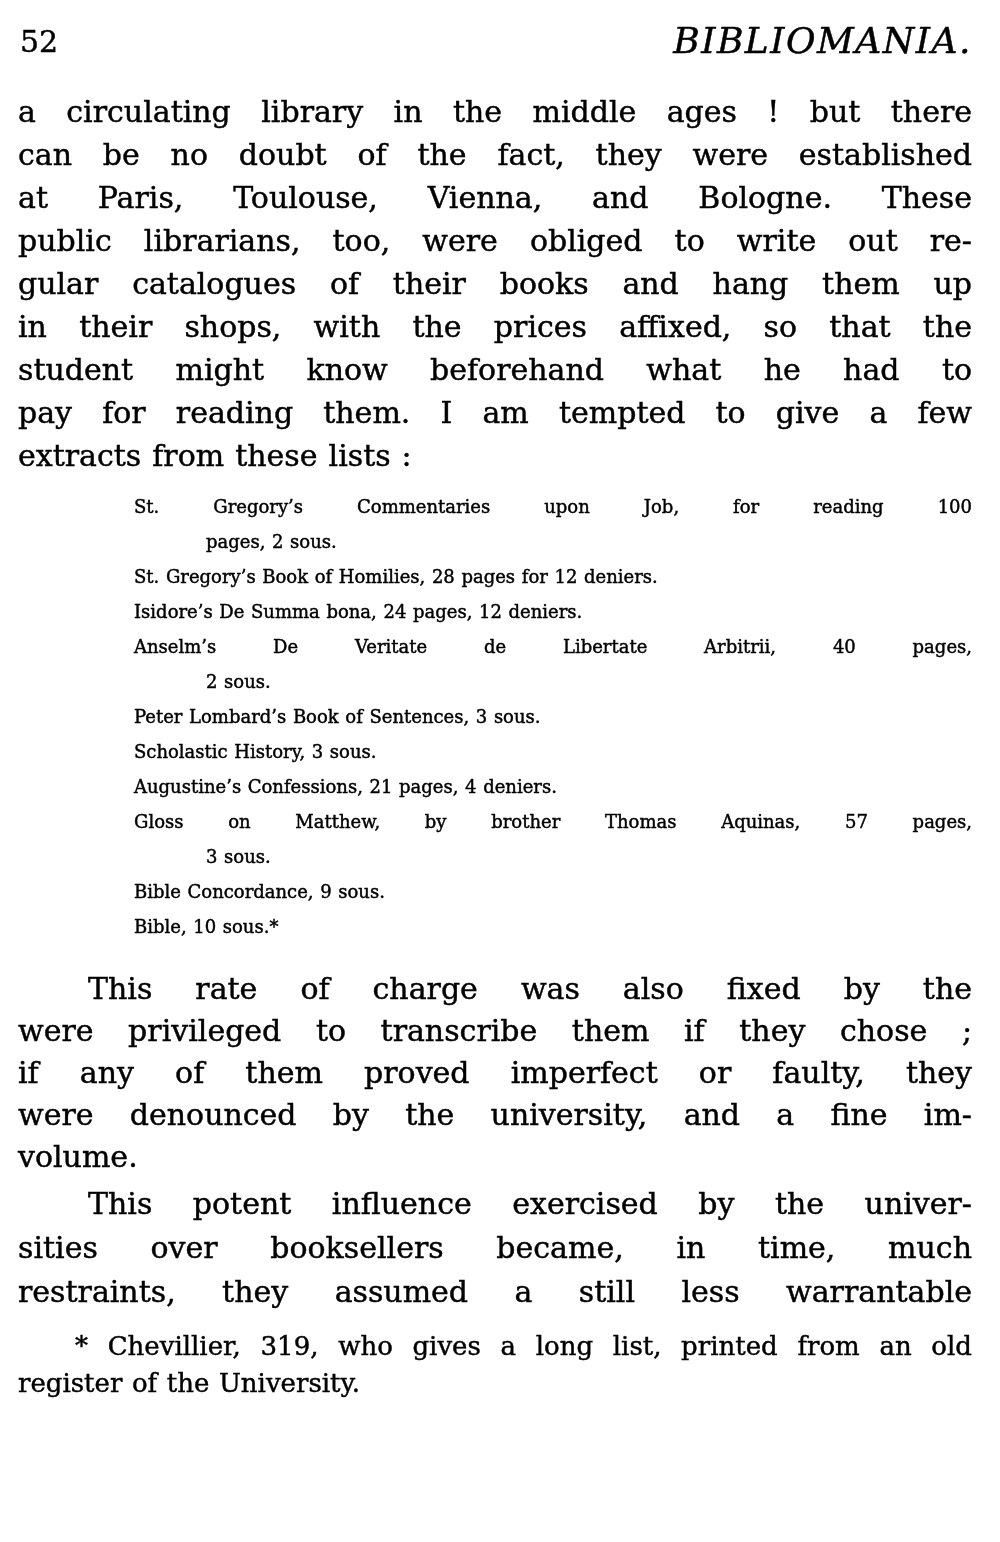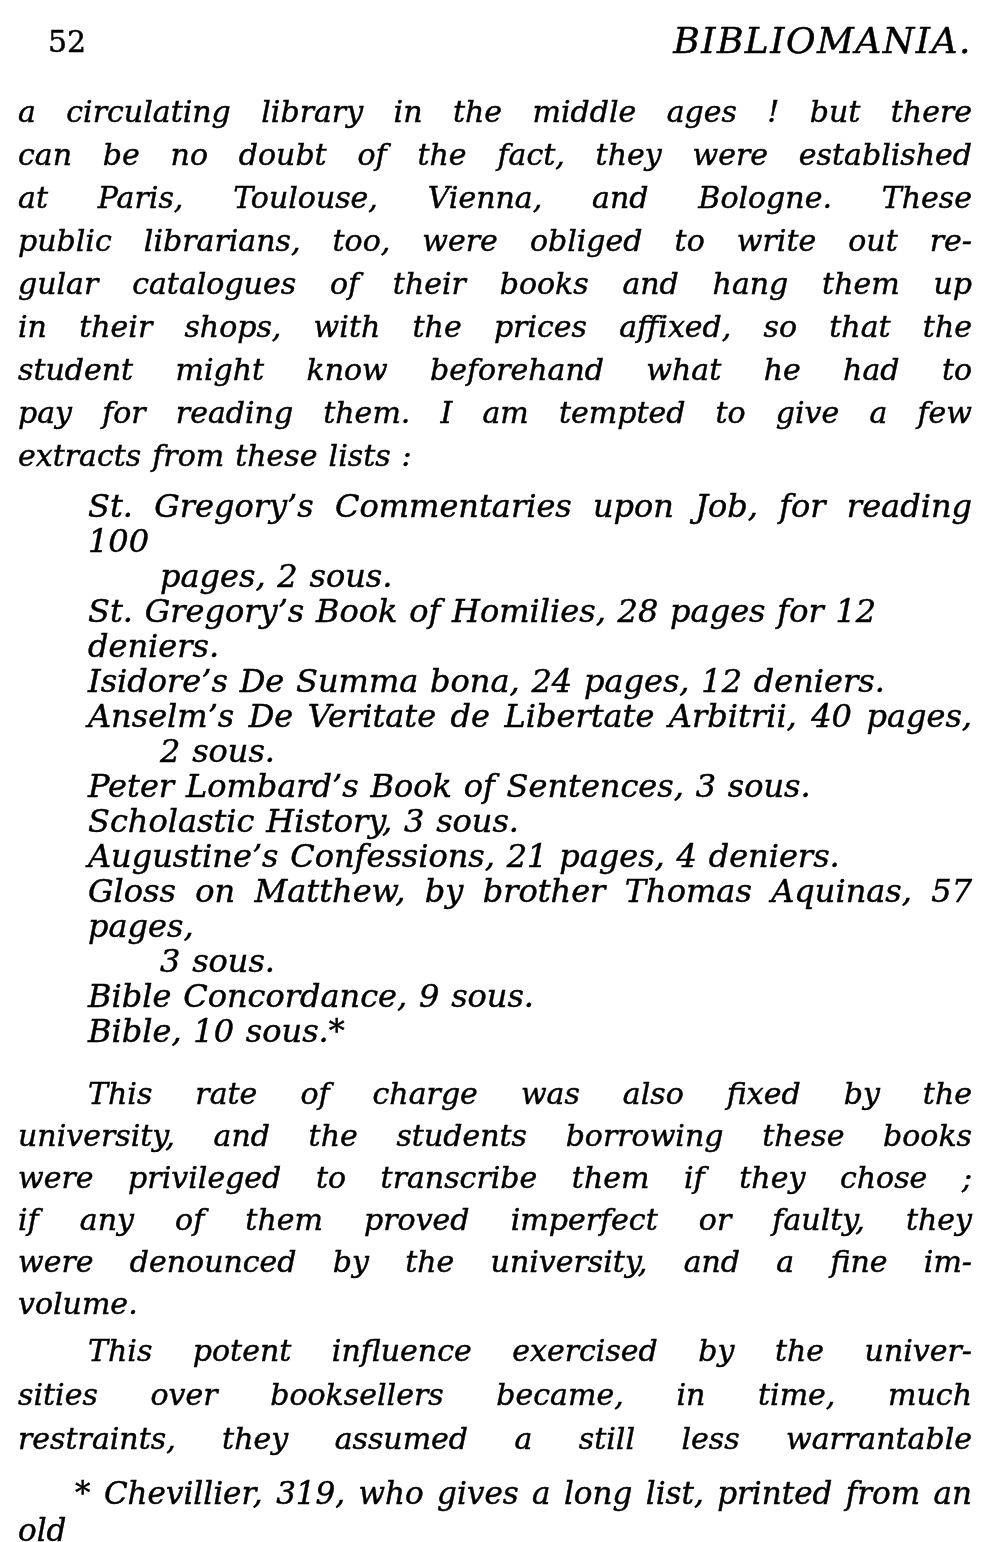--- a/index.html
+++ b/index.html
@@ -10,67 +10,66 @@
     background: #ffffff;
     color: #000000;
     font-family: "DejaVu Serif", "Liberation Serif", serif;
     padding: 20px 28px 0 18px;
     overflow: hidden;
     -webkit-text-stroke: 0.45px #000;
   }
   .header {
     position: relative;
     height: 48px;
-    margin-left: 28px;
   }
   .page-number {
     position: absolute;
     left: 2px;
     top: 4px;
     font-size: 30px;
   }
   .running-title {
     position: absolute;
     left: 0; right: 0;
     text-align: right;
     font-style: italic;
     font-size: 36px;
     letter-spacing: 1.5px;
   }
   .line {
     text-align: left;
     word-spacing: 0.05em;
-    font-style: italic;
   }
   .line.j {
     text-align: justify;
     text-align-last: justify;
   }
   .para .line {
     font-size: 30px;
     line-height: 43px;
   }
   .para .line.ind { text-indent: 70px; }
   .p1 { margin-top: 22px; }
   .p2 { margin-top: 24px; }
   .p2 .line { line-height: 42px; }
   .p3 { margin-top: 4px; }
   .p3 .line { line-height: 44px; }
   .plist {
     margin-top: 12px;
     padding-left: 70px;
   }
   .plist .line {
-    font-size: 32px;
+    font-size: 18px;
     line-height: 35px;
+    margin-left: 46px;
   }
   .plist .line.ind { text-indent: 72px; }
   .footnote { margin-top: 14px; }
   .footnote .line {
-    font-size: 31px;
+    font-size: 26px;
     line-height: 37px;
   }
   .footnote .line.ind { text-indent: 57px; }
 </style>
 </head>
 <body>
 
 <div class="header">
   <span class="page-number">52</span>
   <span class="running-title">BIBLIOMANIA.</span>
@@ -99,21 +98,20 @@
     <div class="line">Scholastic History, 3 sous.</div>
     <div class="line">Augustine’s Confessions, 21 pages, 4 deniers.</div>
     <div class="line j">Gloss on Matthew, by brother Thomas Aquinas, 57 pages,</div>
     <div class="line ind">3 sous.</div>
     <div class="line">Bible Concordance, 9 sous.</div>
     <div class="line">Bible, 10 sous.*</div>
   </div>
 
 <div class="para p2">
     <div class="line j ind">This rate of charge was also fixed by the</div>
-    <div class="line j">university, and the students borrowing these books</div>
     <div class="line j">were privileged to transcribe them if they chose ;</div>
     <div class="line j">if any of them proved imperfect or faulty, they</div>
     <div class="line j">were denounced by the university, and a fine im-</div>
     <div class="line">volume.</div>
   </div>
 
 <div class="para p3">
     <div class="line j ind">This potent influence exercised by the univer-</div>
     <div class="line j">sities over booksellers became, in time, much</div>
     <div class="line j">restraints, they assumed a still less warrantable</div>

